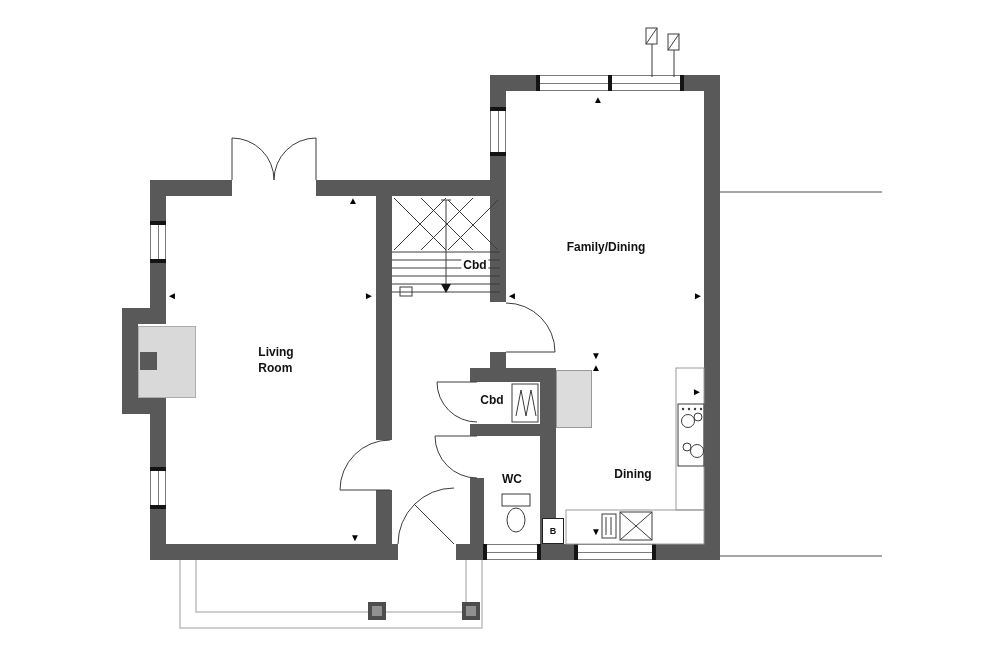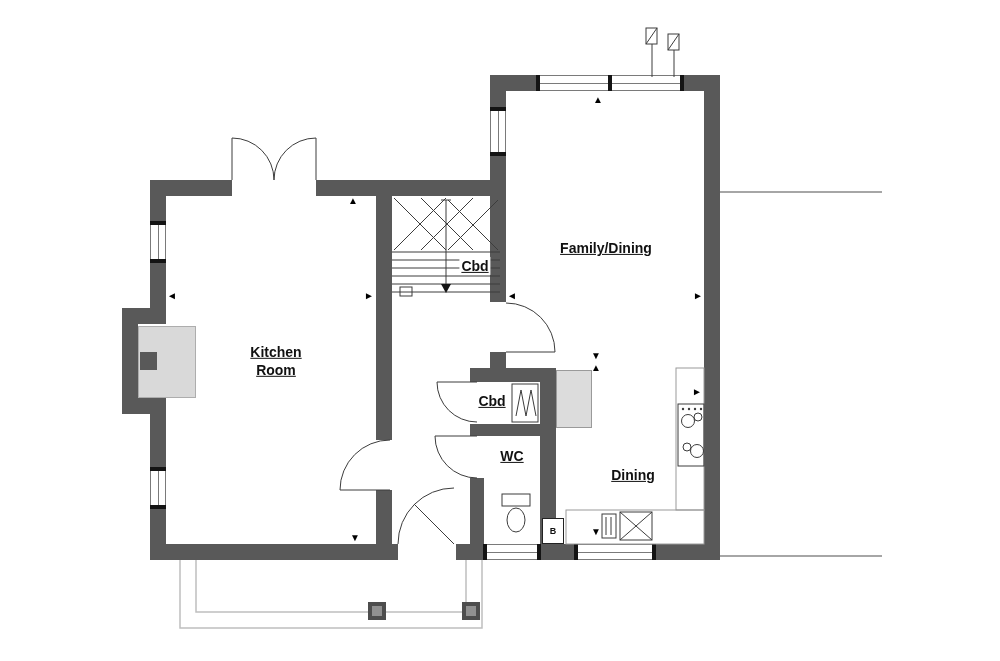--- a/index.html
+++ b/index.html
@@ -13,22 +13,22 @@
   .cap { position:absolute; background:#141414; }
   .win-h .cap { top:-1px; height:16px; width:4px; }
   .win-h .cap-l { left:-2px; } .win-h .cap-r { right:-2px; } .win-h .cap-m { left:50%; margin-left:-2px; }
   .win-v .cap { left:-1px; width:16px; height:4px; }
   .win-v .cap-l { top:-2px; } .win-v .cap-r { bottom:-2px; }
   .fireplace { position:absolute; background:var(--fireplace-fill,#d9d9d9); border:1px solid #adadad; box-sizing:border-box; }
   .fp-insert { position:absolute; background:var(--wall,#595959); }
   .void { position:absolute; background:var(--void-fill,#dcdcdc); border:1px solid #9a9a9a; box-sizing:border-box; }
   .bbox { position:absolute; background:#fff; border:1px solid #222; box-sizing:border-box;
           display:flex; align-items:center; justify-content:center; font-size:9px; font-weight:bold; color:var(--text,#111); }
-  .lbl { position:absolute; transform:translate(-50%,-50%); font-weight:bold; font-size:14px;
-         color:var(--text,#111); white-space:pre-line; text-align:center; line-height:1.3;text-decoration:underline; }
+  .lbl { position:absolute; transform:translate(-50%,-50%); font-weight:bold; font-size:12px;
+         color:var(--text,#111); white-space:pre-line; line-height:1.3; }
   .lbl.onwhite { background:#fff; padding:0 2px; }
   .marker { position:absolute; transform:translate(-50%,-50%); font-size:10px; line-height:1; color:#000; }
   svg.overlay { position:absolute; left:0; top:0; }
   .thin { stroke:var(--line,#3c3c3c); stroke-width:1; fill:none; }
   .lightline { stroke:#9a9a9a; stroke-width:1; fill:none; }
   .party { stroke:var(--party-line,#a6a6a6); stroke-width:2; fill:none; }
   .porchline { stroke:var(--porch-line,#bfbfbf); stroke-width:1.5; fill:none; }
   .postfill { fill:var(--post-fill,#4d4d4d); stroke:none; }
   .postinner { fill:var(--post-inner,#909090); stroke:none; }
 </style>
@@ -207,25 +207,25 @@
       <rect class="thin" x="646" y="28" width="11" height="16"></rect>
       <line class="thin" x1="646" y1="44" x2="657" y2="28"></line>
     </g>
     <g>
       <line class="thin" x1="674" y1="50" x2="674" y2="77"></line>
       <rect class="thin" x="668" y="34" width="11" height="16"></rect>
       <line class="thin" x1="668" y1="50" x2="679" y2="34"></line>
     </g>
   </svg>
 
-  <div class="lbl" style="left:276px;top:361px">Kitchen
+  <div class="lbl" style="left:276px;top:361px">Living
 Room</div>
   <div class="lbl" style="left:606px;top:248px">Family/Dining</div>
   <div class="lbl" style="left:633px;top:475px">Dining</div>
-  <div class="lbl" style="left:512px;top:456px">WC</div>
+  <div class="lbl" style="left:512px;top:480px">WC</div>
   <div class="lbl onwhite" style="left:475px;top:266px">Cbd</div>
   <div class="lbl" style="left:492px;top:401px">Cbd</div>
 
   <div class="bbox" style="left:542px;top:518px;width:22px;height:26px">
     <span>B</span>
   </div>
 
   <div class="marker" style="left:353px;top:201px">▲</div>
   <div class="marker" style="left:172px;top:296px">◄</div>
   <div class="marker" style="left:369px;top:296px">►</div>

